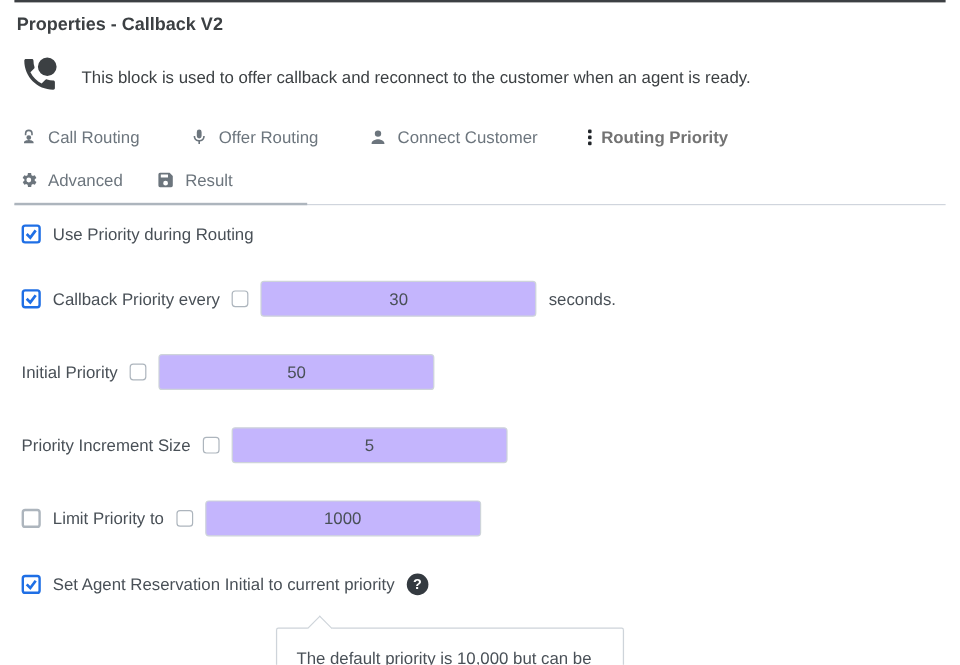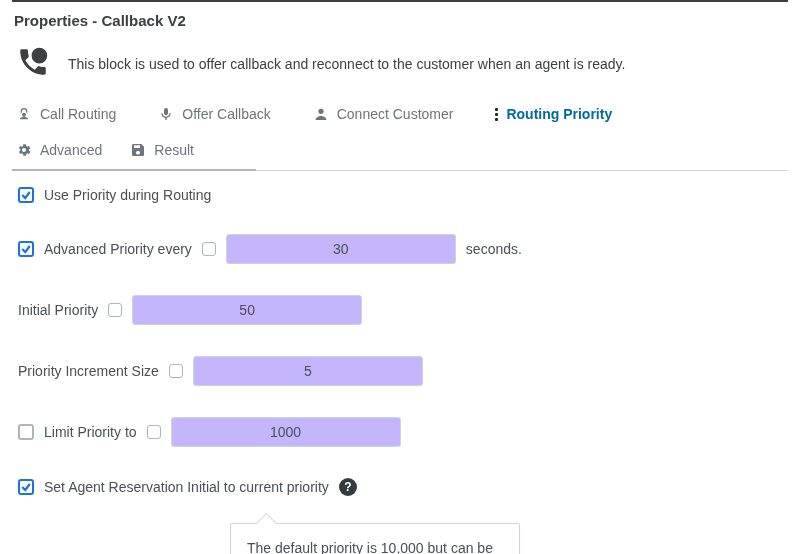--- a/index.html
+++ b/index.html
@@ -20,21 +20,21 @@
   .desc-text { color:#3c4043; padding-top:0; }
   .tabs-wrap { border-bottom: 1px solid #d0d5dd; }
   .tabs { display:flex; flex-wrap: wrap; gap: 38px; padding: 0 2px; align-items: center; }
   .tab {
     display:flex; align-items:center; gap:8px;
     padding: 8px 2px 8px 2px;
     color:#6c757d; cursor:pointer;
     position:relative;
   }
   .tab svg { width:16px; height:16px; fill:#6c757d; }
-  .tab.active { color:#0369a1; font-weight:700; }
+  .tab.active { color:#737373; font-weight:700; }
   .tabs-row2 {
     display:flex; gap:24px; padding:4px 2px 4px 2px;
     position:relative;
   }
   .tabs-row2 .tab { padding:8px 2px; }
   .underline-block {
     position:absolute; left:0; right:auto; bottom:-1px; height:2px; background:#adb5bd;
     width: 244px;
   }
   .form { padding: 16px 6px 0 6px; display:flex; flex-direction:column; gap:31px; }
@@ -104,21 +104,21 @@
       <div class="tab">
         <svg viewBox="0 0 24 24">
             <path d="M12 3a5 5 0 0 0-5 5v2h2V8a3 3 0 1 1 6 0v2h2V8a5 5 0 0 0-5-5zm0 7a3 3 0 1 0 .001 6.001A3 3 0 0 0 12 10zm-6 9c0-2 4-3 6-3s6 1 6 3v1H6v-1z"></path>
           </svg>
         <span>Call Routing</span>
       </div>
       <div class="tab">
         <svg viewBox="0 0 24 24">
             <path d="M12 14a3 3 0 0 0 3-3V6a3 3 0 0 0-6 0v5a3 3 0 0 0 3 3zm5-3a5 5 0 0 1-10 0H5a7 7 0 0 0 6 6.9V21h2v-3.1A7 7 0 0 0 19 11h-2z"></path>
           </svg>
-        <span>Offer Callback</span>
+        <span>Offer Routing</span>
       </div>
       <div class="tab">
         <svg viewBox="0 0 24 24">
             <path d="M12 12a4 4 0 1 0-.001-8.001A4 4 0 0 0 12 12zm-8 8c0-3 5-5 8-5s8 2 8 5v1H4v-1z"></path>
           </svg>
         <span>Connect Customer</span>
       </div>
       <div class="tab active">
         <span class="dots-icon">
             <span></span>
@@ -156,21 +156,21 @@
       </span>
       <span class="label-txt">Use Priority during Routing</span>
     </div>
 
     <div class="row">
       <span class="cb checked">
         <svg viewBox="0 0 16 16">
             <polyline points="3,8 7,12 13,4"></polyline>
           </svg>
       </span>
-      <span class="label-txt">Advanced Priority every</span>
+      <span class="label-txt">Callback Priority every</span>
       <span class="mini-cb"></span>
       <input class="input w-wide" value="30" style="">
       <span class="suffix">seconds.</span>
     </div>
 
     <div class="row">
       <span class="label-txt">Initial Priority</span>
       <span class="mini-cb"></span>
       <input class="input w-med" value="50" style="">
     </div>

